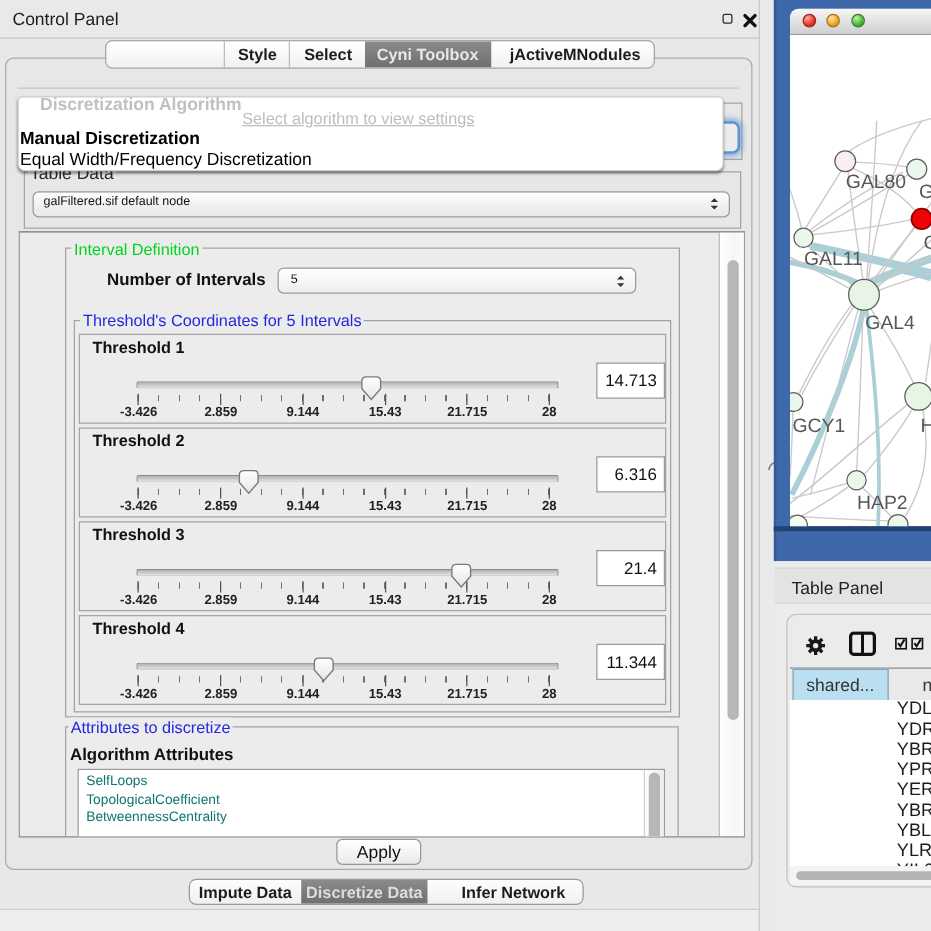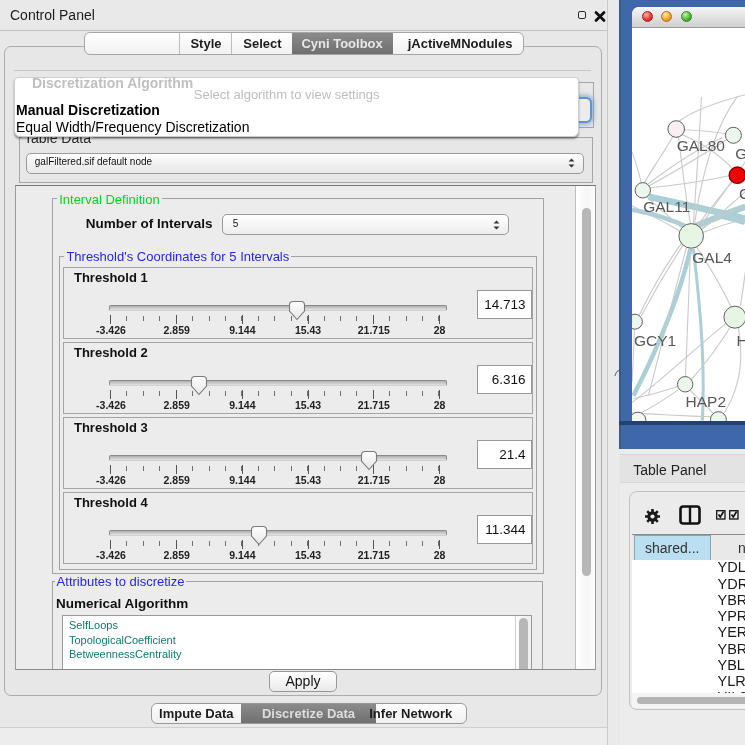--- a/index.html
+++ b/index.html
@@ -61,21 +61,21 @@
 
 <div class="gbox" style="left:19px;top:82px;width:572.5px;height:43.5px;"></div>
 
 <div class="abs" style="left:560px;top:97px;width:28px;height:22px;border-radius:6px;background:#ececec;border:2.5px solid #5b94cf;box-shadow:0 0 4px 2px rgba(96,150,205,.6);"></div>
 
 <div class="gbox" style="left:19.2px;top:137px;width:572.3px;height:43.5px;"></div>
 <div class="gtitle" style="left:22px;top:130px;color:#2a2a2a;font-size:14px;">Table Data</div>
 
 <div class="abs" style="left:13.5px;top:77px;width:563.5px;height:57.5px;background:#ffffff;border:1px solid #cdcdcd;border-radius:4px 4px 6px 6px;box-shadow:0 2px 2px rgba(0,0,0,.38);z-index:5;"></div>
 <div class="abs b" style="left:32px;top:74.5px;font-size:14px;color:#c0c0c0;z-index:6;">Discretization Algorithm</div>
-<div class="abs" style="left:193.8px;top:86.5px;font-size:13px;color:#bdbdbd;z-index:6;">Select algorithm to view settings</div>
+<div class="abs" style="left:193.8px;top:86.5px;font-size:13px;color:#bdbdbd;z-index:6;text-decoration:underline;">Select algorithm to view settings</div>
 <div class="abs b" style="left:16px;top:101.5px;font-size:14px;color:#000;z-index:6;">Manual Discretization</div>
 <div class="abs" style="left:16px;top:118.5px;font-size:14px;color:#000;z-index:6;">Equal Width/Frequency Discretization</div>
 <div class="combo" style="left:25.8px;top:152.5px;width:556px;height:19px;">
   <div style="padding:2.5px 0 0 8px;">galFiltered.sif default node</div>
   <svg class="ar" width="7" height="10" viewBox="0 0 7 10">
     <path d="M0.5 3.5 L3.5 0.5 L6.5 3.5 Z M0.5 6.5 L3.5 9.5 L6.5 6.5 Z" fill="#333"></path>
   </svg>
 </div>
 
 <div class="abs" id="viewport" style="left:15.3px;top:185px;width:579px;height:483px;background:#ececec;border-top:1px solid #757575;border-left:1px solid #9a9a9a;border-right:1px solid #9a9a9a;border-bottom:1px solid #888;overflow:hidden;">
@@ -176,21 +176,21 @@
       <div class="L" style="left:279.8px;">21.715</div>
       <div class="L" style="left:345.5px;">28</div>
     <svg class="thumb" style="left:186px;" width="18" height="21" viewBox="0 0 18 21">
         <path d="M1.5 5 Q1.5 1.5 5 1.5 L13 1.5 Q16.5 1.5 16.5 5 L16.5 11 L9 19.5 L1.5 11 Z" fill="url(#thg)" stroke="#7a7a7a" stroke-width="1.1"></path>
       </svg>
     <div class="vf">11.344</div>
   </div>
 
   <div class="gbox" style="left:36.1px;top:394.5px;width:488.6px;height:110px;border-color:#a2a2a2;"></div>
   <div class="gtitle" style="left:38.3px;top:388px;color:#2626e0;background:#ececec;">Attributes to discretize</div>
-  <div class="abs b" style="left:39.7px;top:410px;font-size:13.5px;color:#111;">Numerical Algorithm</div>
+  <div class="abs b" style="left:39.7px;top:410px;font-size:13.5px;color:#111;">Algorithm Attributes</div>
   <div class="abs" style="left:45.7px;top:428.5px;width:468px;height:80px;background:#fff;border:1px solid #9a9a9a;overflow:hidden;">
     <div style="position:absolute;left:6px;top:2.5px;font-size:11px;color:#0f766e;line-height:14.6px;">SelfLoops<br>TopologicalCoefficient<br>BetweennessCentrality</div>
     <div style="position:absolute;right:0;top:0;width:14.5px;height:100%;background:linear-gradient(90deg,#fdfdfd,#ededed);border-left:1px solid #cfcfcf;"></div>
     <div style="position:absolute;right:2.6px;top:2px;width:9px;height:120px;border-radius:4.5px;background:#b7b7b7;"></div>
   </div>
 
   <div class="abs" style="left:559.2px;top:0;width:19.8px;height:483px;background:linear-gradient(90deg,#ffffff,#f6f6f6 55%,#fdfdfd);border-left:1px solid #bdbdbd;"></div>
   <div class="abs" style="left:565.7px;top:22px;width:9.5px;height:368px;border-radius:5px;background:#b7b7b7;"></div>
 </div>
 
@@ -200,21 +200,21 @@
       <stop offset="0" stop-color="#fefefe"></stop>
         <stop offset="1" stop-color="#e6e6e6"></stop>
     </linearGradient>
   </defs>
 </svg>
 
 <div class="abs" style="left:269px;top:671px;width:66px;height:18.5px;border:1px solid #989898;border-radius:5px;background:linear-gradient(180deg,#ffffff,#eaeaea);font-size:14px;color:#111;display:flex;align-items:center;justify-content:center;">Apply</div>
 
 <div class="abs" style="left:150.5px;top:702.5px;width:314px;height:19px;border:1px solid #9a9a9a;border-radius:6px;background:linear-gradient(180deg,#fdfdfd,#f0f0f0);overflow:hidden;">
   <div class="tseg" style="left:0;width:89.5px;">Impute Data</div>
-  <div class="tseg" style="left:89.5px;width:135px;background:linear-gradient(180deg,#8b8b8b,#6f6f6f);color:#dedede;">Discretize Data</div>
+  <div class="tseg" style="left:89.5px;width:101px;background:linear-gradient(180deg,#8b8b8b,#6f6f6f);color:#dedede;">Discretize Data</div>
   <div class="tseg" style="left:205.1px;width:108.4px;">Infer Network</div>
 </div>
 <div class="abs" style="left:0;top:727px;width:611px;height:1px;background:#cfcfcf;"></div>
 <div class="abs" style="left:0;top:728px;width:611px;height:17px;background:#ededed;"></div>
 
 <div class="abs" style="left:607px;top:0;width:1px;height:745px;background:#c9c9c9;"></div>
 <div class="abs" style="left:608px;top:0;width:11.4px;height:745px;background:#eaeaea;"></div>
 <svg class="abs" style="left:614px;top:368.5px;" width="7" height="8" viewBox="0 0 7 8">
   <path d="M1 7 Q2 2 6 1" stroke="#777" stroke-width="1.2" fill="none"></path>
 </svg>

